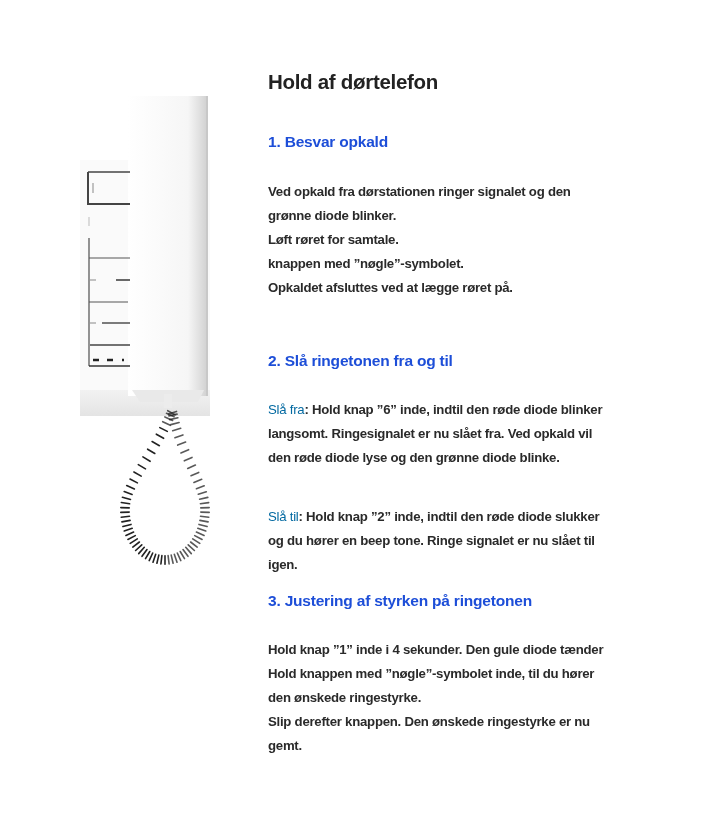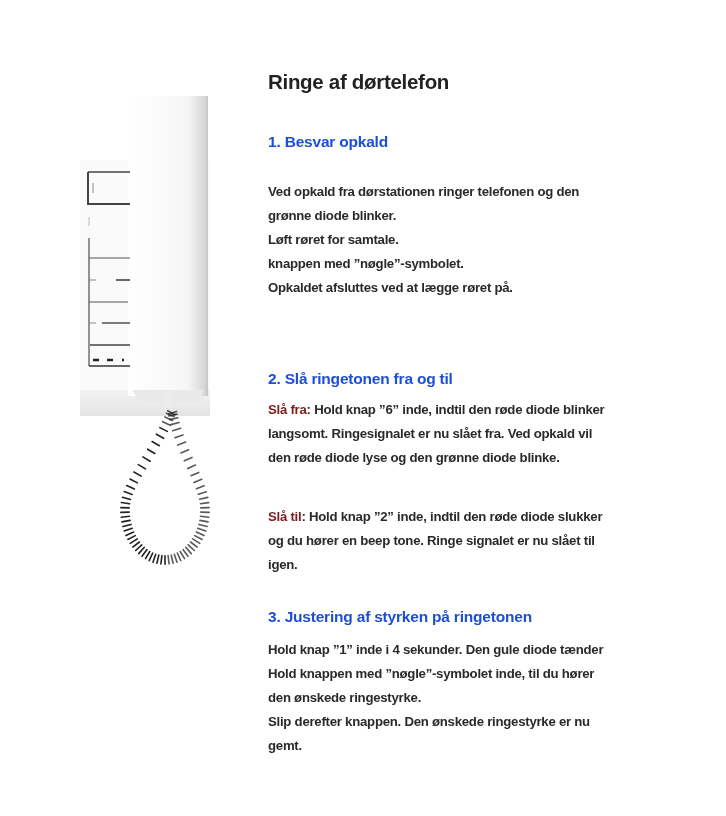--- a/index.html
+++ b/index.html
@@ -70,29 +70,29 @@
       font-weight: bold;
       letter-spacing: -0.25px;
       color: #2a2a2a;
       width: 420px;
     }
     .para .line {
       display: block;
       white-space: nowrap;
     }
     .para .lead {
-      font-weight: bold;
-      color: #7f1d1d;
+      font-weight: normal;
+      color: #0369a1;
     }
     #h1 { top: 133px; }
     #p1 { top: 180px; }
-    #h2 { top: 352px; margin-top: 18px; }
+    #h2 { top: 352px; }
     #p2a { top: 398px; }
     #p2b { top: 505px; }
-    #h3 { top: 608px; }
+    #h3 { top: 592px; }
     #p3 { top: 638px; }
   </style>
 </head>
 <body>
 
 <div class="page">
 
   <div class="phone-illustration">
     <svg viewBox="0 0 150 480" xmlns="http://www.w3.org/2000/svg">
       <defs>
@@ -204,25 +204,25 @@
           <line x1="79.8" y1="337.6" x2="87.3" y2="341.4" stroke-opacity="1"></line>
           <line x1="82.7" y1="331.7" x2="90.3" y2="335.3" stroke-opacity="0.75"></line>
           <line x1="84.9" y1="326.9" x2="92.6" y2="330.4" stroke-opacity="0.75"></line>
           <line x1="86.5" y1="323.3" x2="94.1" y2="326.7" stroke-opacity="0.75"></line>
           <line x1="87.7" y1="320.7" x2="95.0" y2="324.8" stroke-opacity="0.75"></line>
         </g>
     </svg>
   </div>
 
   <div class="content">
-    <h1 class="doc-title">Ringe af dørtelefon</h1>
+    <h1 class="doc-title">Hold af dørtelefon</h1>
 
     <h2 class="section-heading" id="h1">1. Besvar opkald</h2>
     <p class="para" id="p1">
-      <span class="line">Ved opkald fra dørstationen ringer telefonen og den</span>
+      <span class="line">Ved opkald fra dørstationen ringer signalet og den</span>
       <span class="line">grønne diode blinker.</span>
       <span class="line">Løft røret for samtale.</span>
       <span class="line">knappen med ”nøgle”-symbolet.</span>
       <span class="line">Opkaldet afsluttes ved at lægge røret på.</span>
     </p>
 
     <h2 class="section-heading" id="h2">2. Slå ringetonen fra og til</h2>
     <p class="para" id="p2a">
       <span class="line"><span class="lead">Slå fra</span><span>: Hold knap ”6” inde, indtil den røde diode blinker</span></span>
       <span class="line">langsomt. Ringesignalet er nu slået fra. Ved opkald vil</span>

